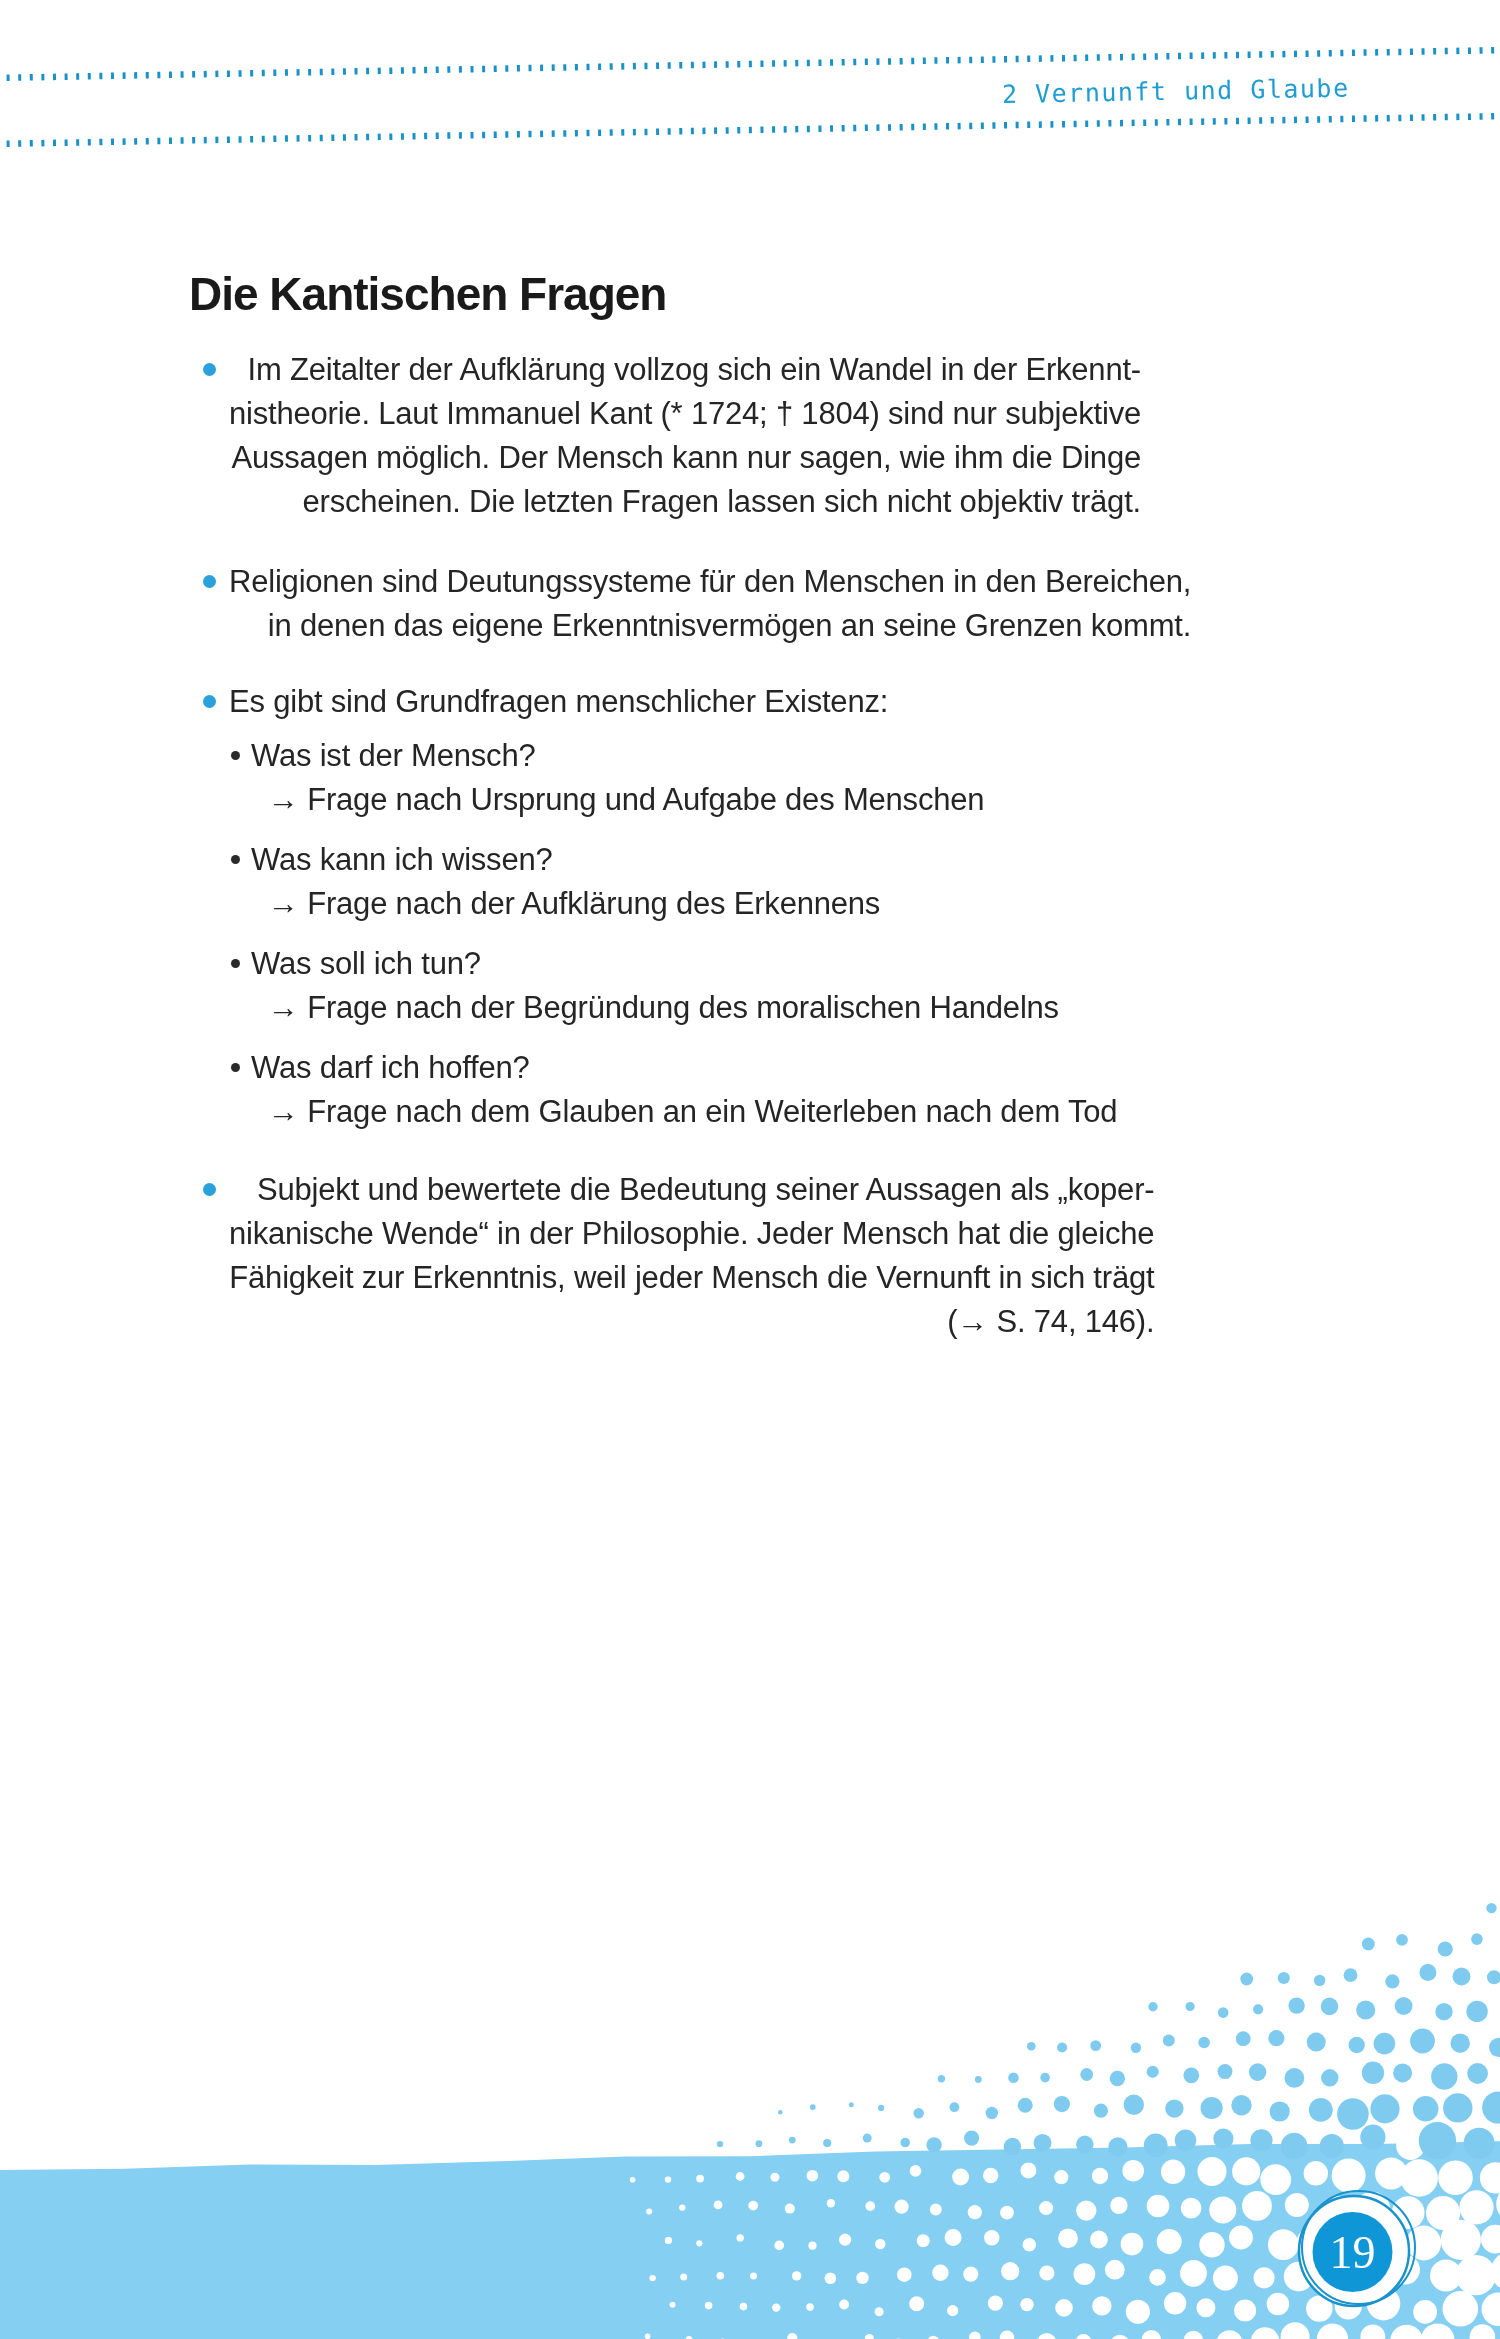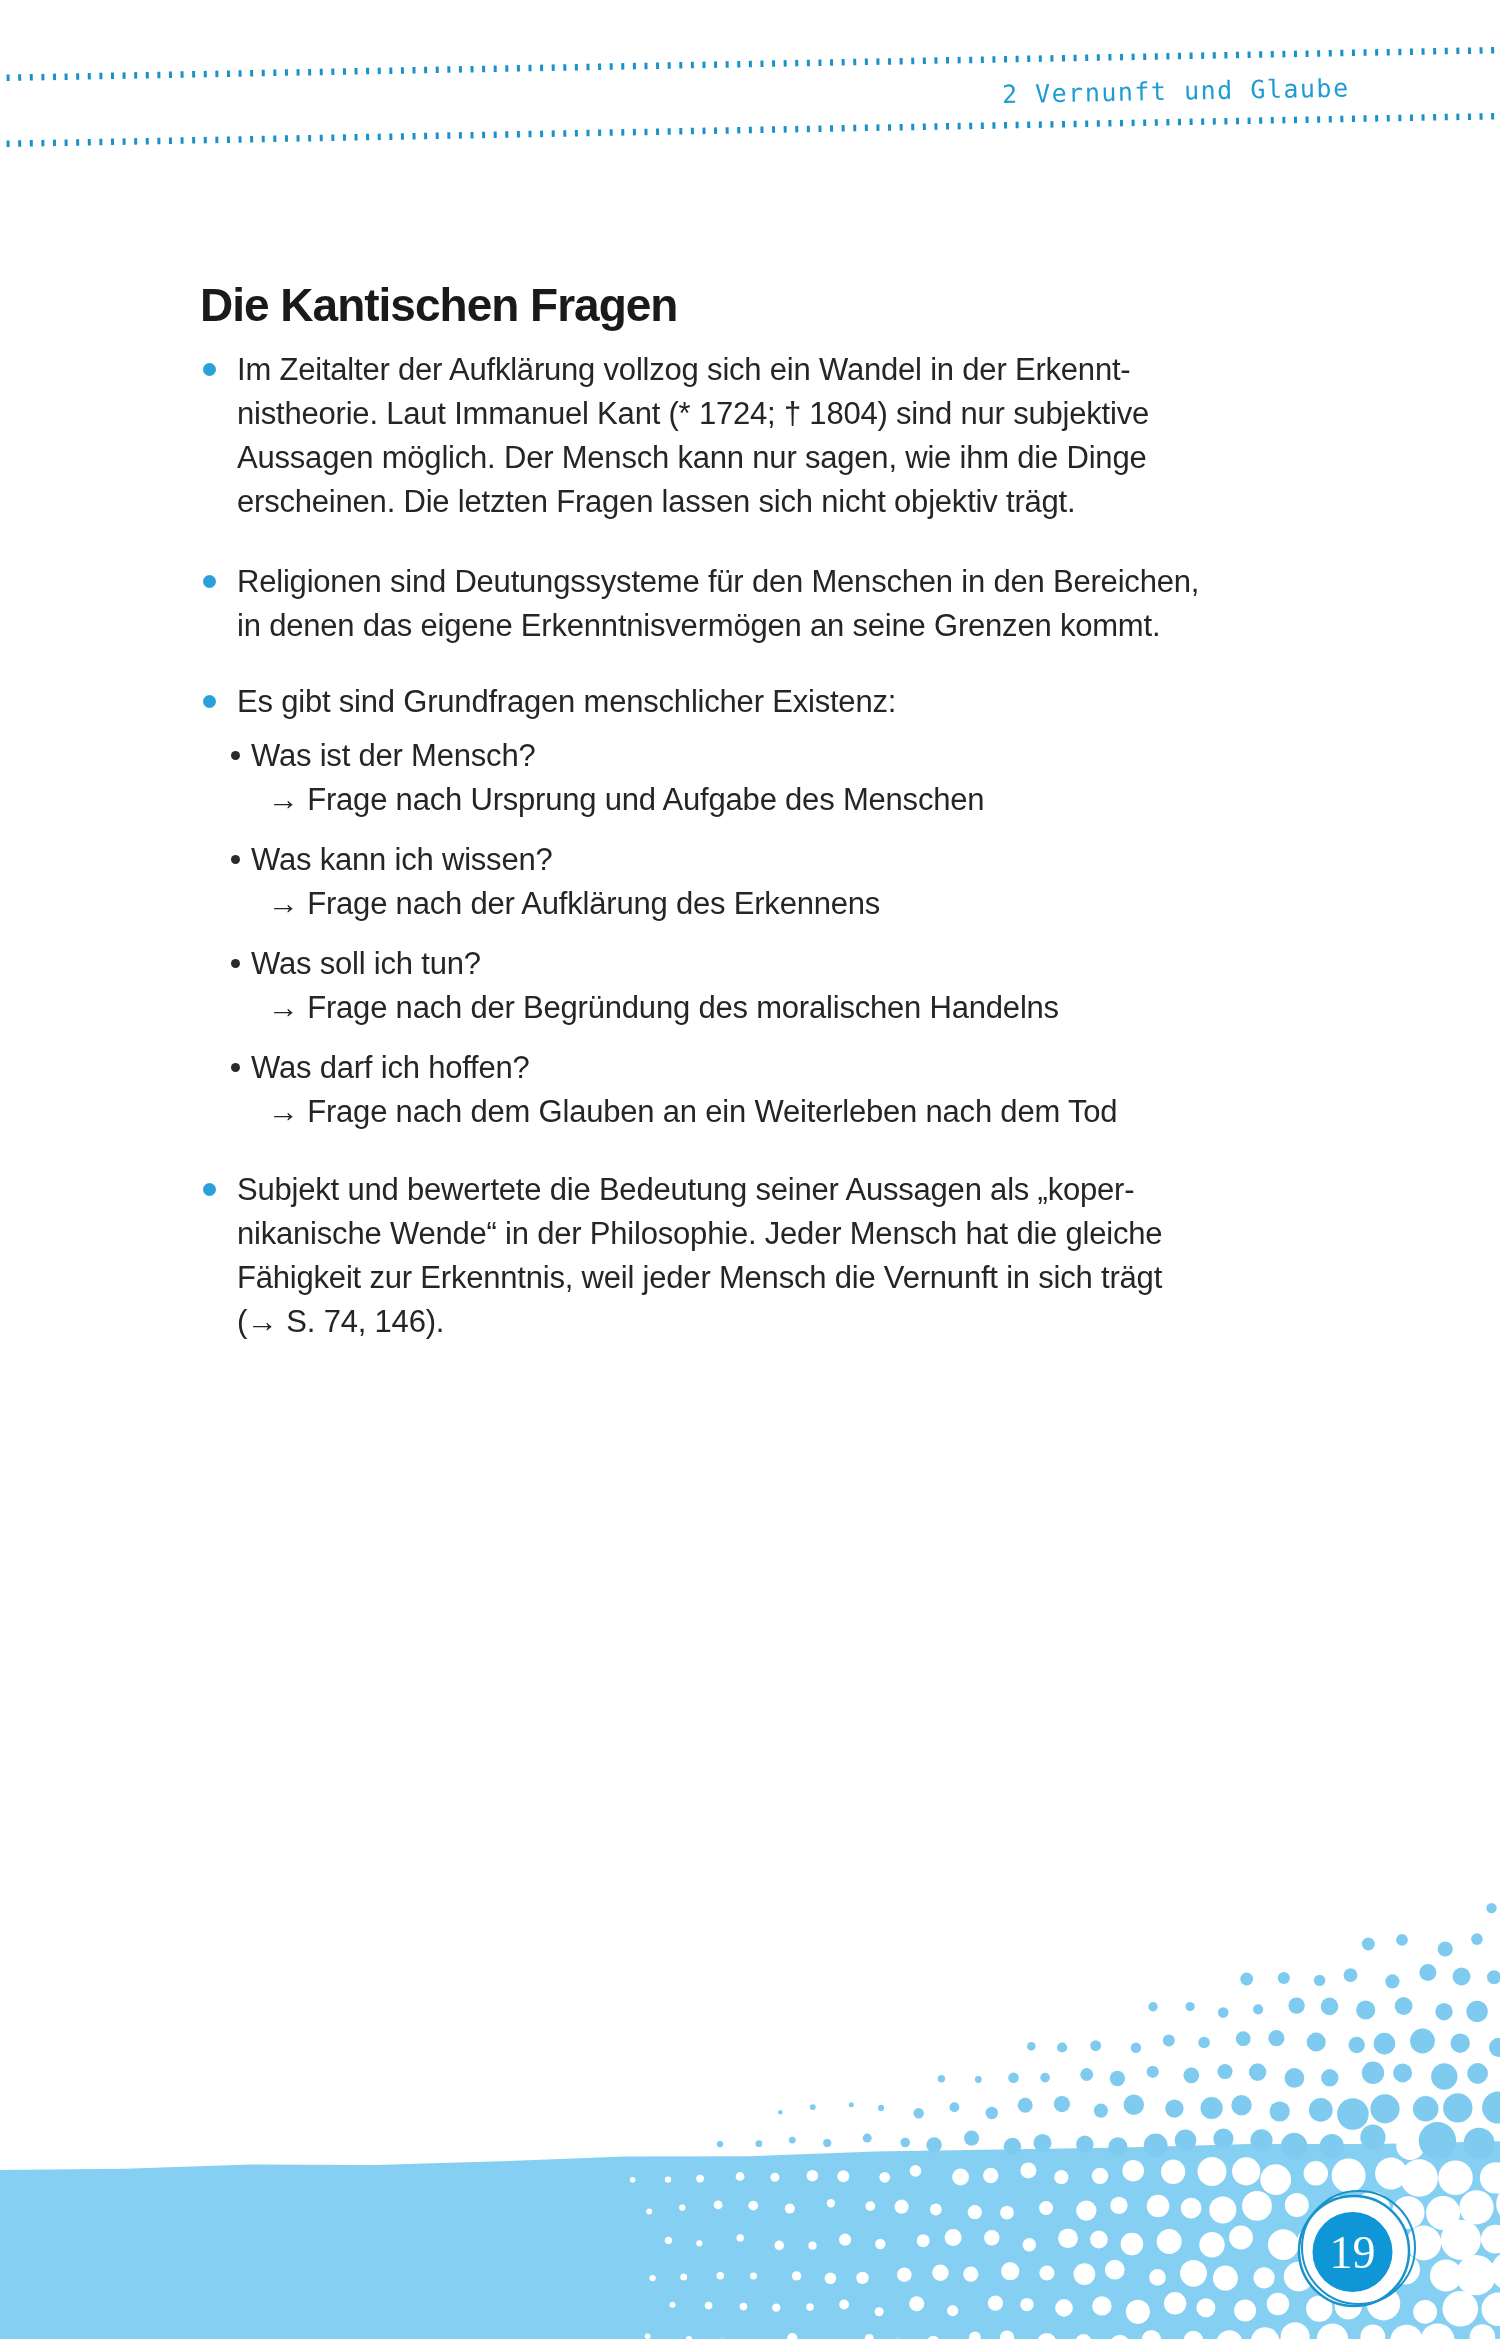--- a/index.html
+++ b/index.html
@@ -8,28 +8,28 @@
   .page{position:absolute;inset:0;}
 
   
   .header-deco{position:absolute;left:0;top:0;}
   .dotline{stroke-width:6.5;stroke-dasharray:3 8.6;fill:none;}
   .chapter-label{position:absolute;left:1002px;top:80px;white-space:nowrap;
        font-family:"DejaVu Sans Mono", monospace;font-size:25px;letter-spacing:1.5px;
        transform:rotate(-1.07deg);transform-origin:left center;color:#1f9cd2;}
 
   
-  .page-title{position:absolute;left:182px;top:260px;margin:18px;white-space:nowrap;
+  .page-title{position:absolute;left:182px;top:260px;margin:7px;white-space:nowrap;
        font-size:46px;font-weight:bold;letter-spacing:-1px;color:#1a1a1a;}
 
   
   .bullet-block{position:absolute;left:0;width:1500px;}
   .bullet-dot{position:absolute;left:203px;top:15px;width:13px;height:13px;border-radius:50%;
        background:#2aa1db;}
-  .bullet-lines{position:absolute;left:237px;top:0;}
+  .bullet-lines{position:absolute;left:229px;top:0;text-align:right;}
   .text-line{font-size:31px;line-height:44px;letter-spacing:-0.2px;color:#252525;white-space:nowrap;}
 
   .sub-item{position:absolute;left:0;width:1500px;}
   .sub-dot{position:absolute;left:231px;top:17px;width:9px;height:9px;border-radius:50%;
        background:#2b2b2b;}
   .sub-question{position:absolute;left:251px;top:0;font-size:31px;line-height:44px;
        letter-spacing:-0.2px;color:#252525;white-space:nowrap;text-align:right;}
   .sub-arrow{position:absolute;left:268px;top:44px;font-size:31px;line-height:44px;
        letter-spacing:-0.2px;color:#252525;white-space:nowrap;}
 

